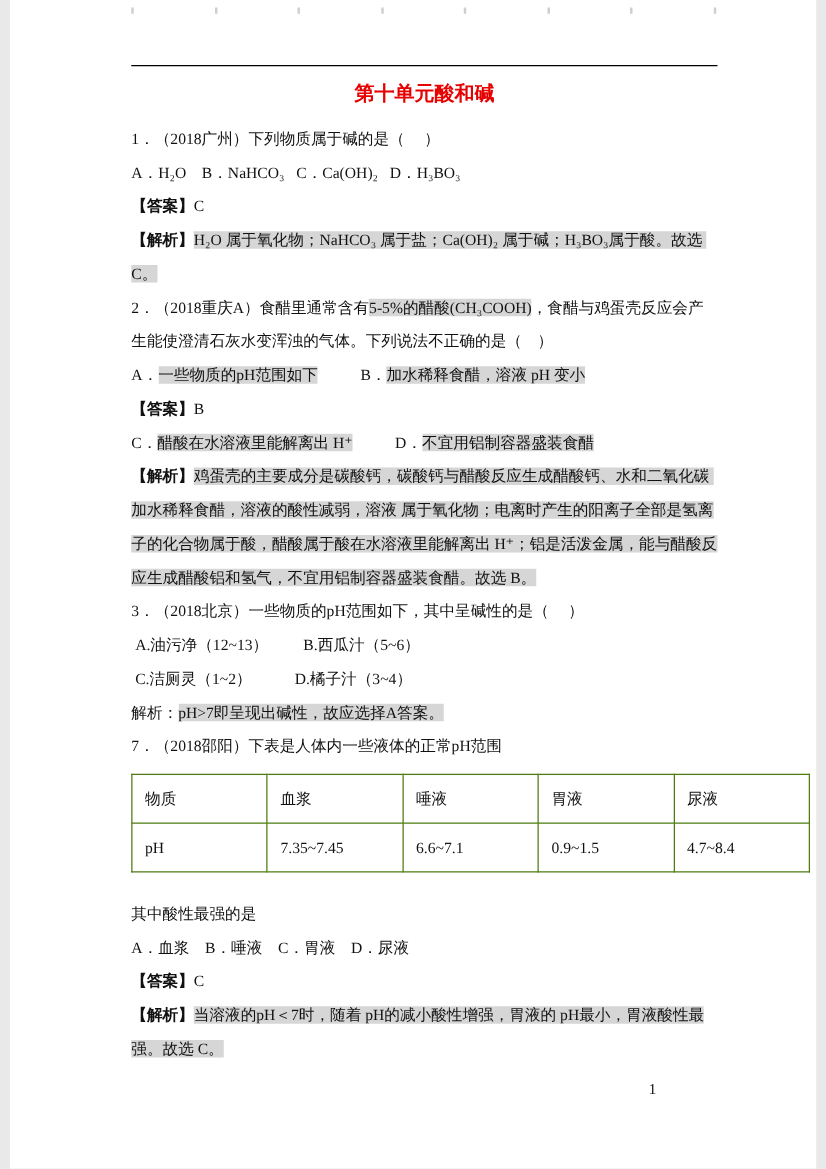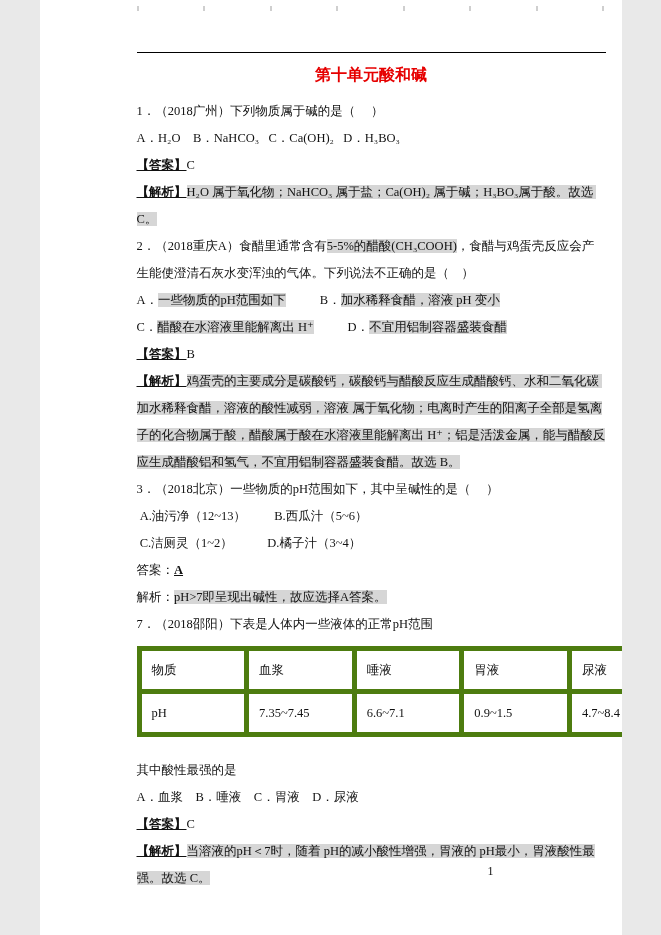--- a/index.html
+++ b/index.html
@@ -1,18 +1,18 @@
 <!DOCTYPE html>
 <html><head>
 <meta charset="utf-8">
 <style>
   html,body { margin:0; padding:0; background:#e9e9e9; }
   .page {
     position:relative;
-    width:582px; height:935px;
+    width:645px; height:935px;
     margin:0 auto;
     background:#ffffff;
     font-family:"Liberation Serif","DejaVu Serif",serif;
     color:#111111;
     overflow:hidden;
   }
   .ticks {
     position:absolute; top:6px; left:97px; width:468px;
     display:flex; justify-content:space-between;
   }
@@ -22,29 +22,29 @@
   }
   .rule { border-top:1.5px solid #000; height:0; margin-bottom:12px; }
   .title {
     color:#e60000; font-size:16px; font-weight:bold;
     text-align:center; margin:8px 0 12px 0;
   }
   p.line {
     font-size:12.5px; line-height:27px; margin:0;
     white-space:pre-wrap;
   }
-  .b { font-weight:bold;text-decoration:underline; }
+  .b { font-weight:bold; }
   .hl { background:#d6d6d6; }
   .optgap { margin-left:34px; }
   table.ph {
     border-collapse:collapse; width:543px; margin:8px 0 20px 0;
     table-layout:fixed;
   }
   table.ph td {
-    border:5px solid #4d7c0f; font-size:12.5px;
+    border:1px solid #4d7c0f; font-size:12.5px;
     padding:9px 10px; vertical-align:middle; height:20px;
     white-space:pre-wrap;
   }
   .pagenum {
     position:absolute; right:128px; bottom:56px;
     font-size:12px;
   }
 </style>
 </head>
 <body>
@@ -68,28 +68,27 @@
 
     <div class="title">第十单元酸和碱</div>
 
     <p class="line">1．（2018广州）下列物质属于碱的是（     ）</p>
     <p class="line">A．H₂O    B．NaHCO₃   C．Ca(OH)₂   D．H₃BO₃</p>
     <p class="line"><span class="b">【答案】</span><span>C</span></p>
     <p class="line"><span class="b">【解析】</span><span class="hl">H₂O 属于氧化物；NaHCO₃ 属于盐；Ca(OH)₂ 属于碱；H₃BO₃属于酸。故选 C。</span></p>
 
     <p class="line"><span>2．（2018重庆A）食醋里通常含有</span><span class="hl">5-5%的醋酸(CH₃COOH)</span><span>，食醋与鸡蛋壳反应会产生能使澄清石灰水变浑浊的气体。下列说法不正确的是（    ）</span></p>
     <p class="line"><span>A．</span><span class="hl">一些物质的pH范围如下</span><span class="optgap">B．</span><span class="hl">加水稀释食醋，溶液 pH 变小</span></p>
+    <p class="line"><span class="b">【答案】</span><span>B</span></p>
     <p class="line"><span>C．</span><span class="hl">醋酸在水溶液里能解离出 H⁺</span><span class="optgap">D．</span><span class="hl">不宜用铝制容器盛装食醋</span></p>
-    <p class="line"><span class="b">【答案】</span><span>B</span></p>
     <p class="line"><span class="b">【解析】</span><span class="hl">鸡蛋壳的主要成分是碳酸钙，碳酸钙与醋酸反应生成醋酸钙、水和二氧化碳 加水稀释食醋，溶液的酸性减弱，溶液 属于氧化物；电离时产生的阳离子全部是氢离子的化合物属于酸，醋酸属于酸在水溶液里能解离出 H⁺；铝是活泼金属，能与醋酸反应生成醋酸铝和氢气，不宜用铝制容器盛装食醋。故选 B。</span></p>
 
     <p class="line">3．（2018北京）一些物质的pH范围如下，其中呈碱性的是（     ）</p>
     <p class="line"> A.油污净（12~13）         B.西瓜汁（5~6）</p>
     <p class="line"> C.洁厕灵（1~2）           D.橘子汁（3~4）</p>
-    <p class="line"><span>答案：</span><span class="b">A</span></p>
     <p class="line"><span>解析：</span><span class="hl">pH&gt;7即呈现出碱性，故应选择A答案。</span></p>
 
     <p class="line">7．（2018邵阳）下表是人体内一些液体的正常pH范围</p>
 
     <table class="ph">
       <tbody>
         <tr>
           <td>物质</td>
           <td>血浆</td>
           <td>唾液</td>

